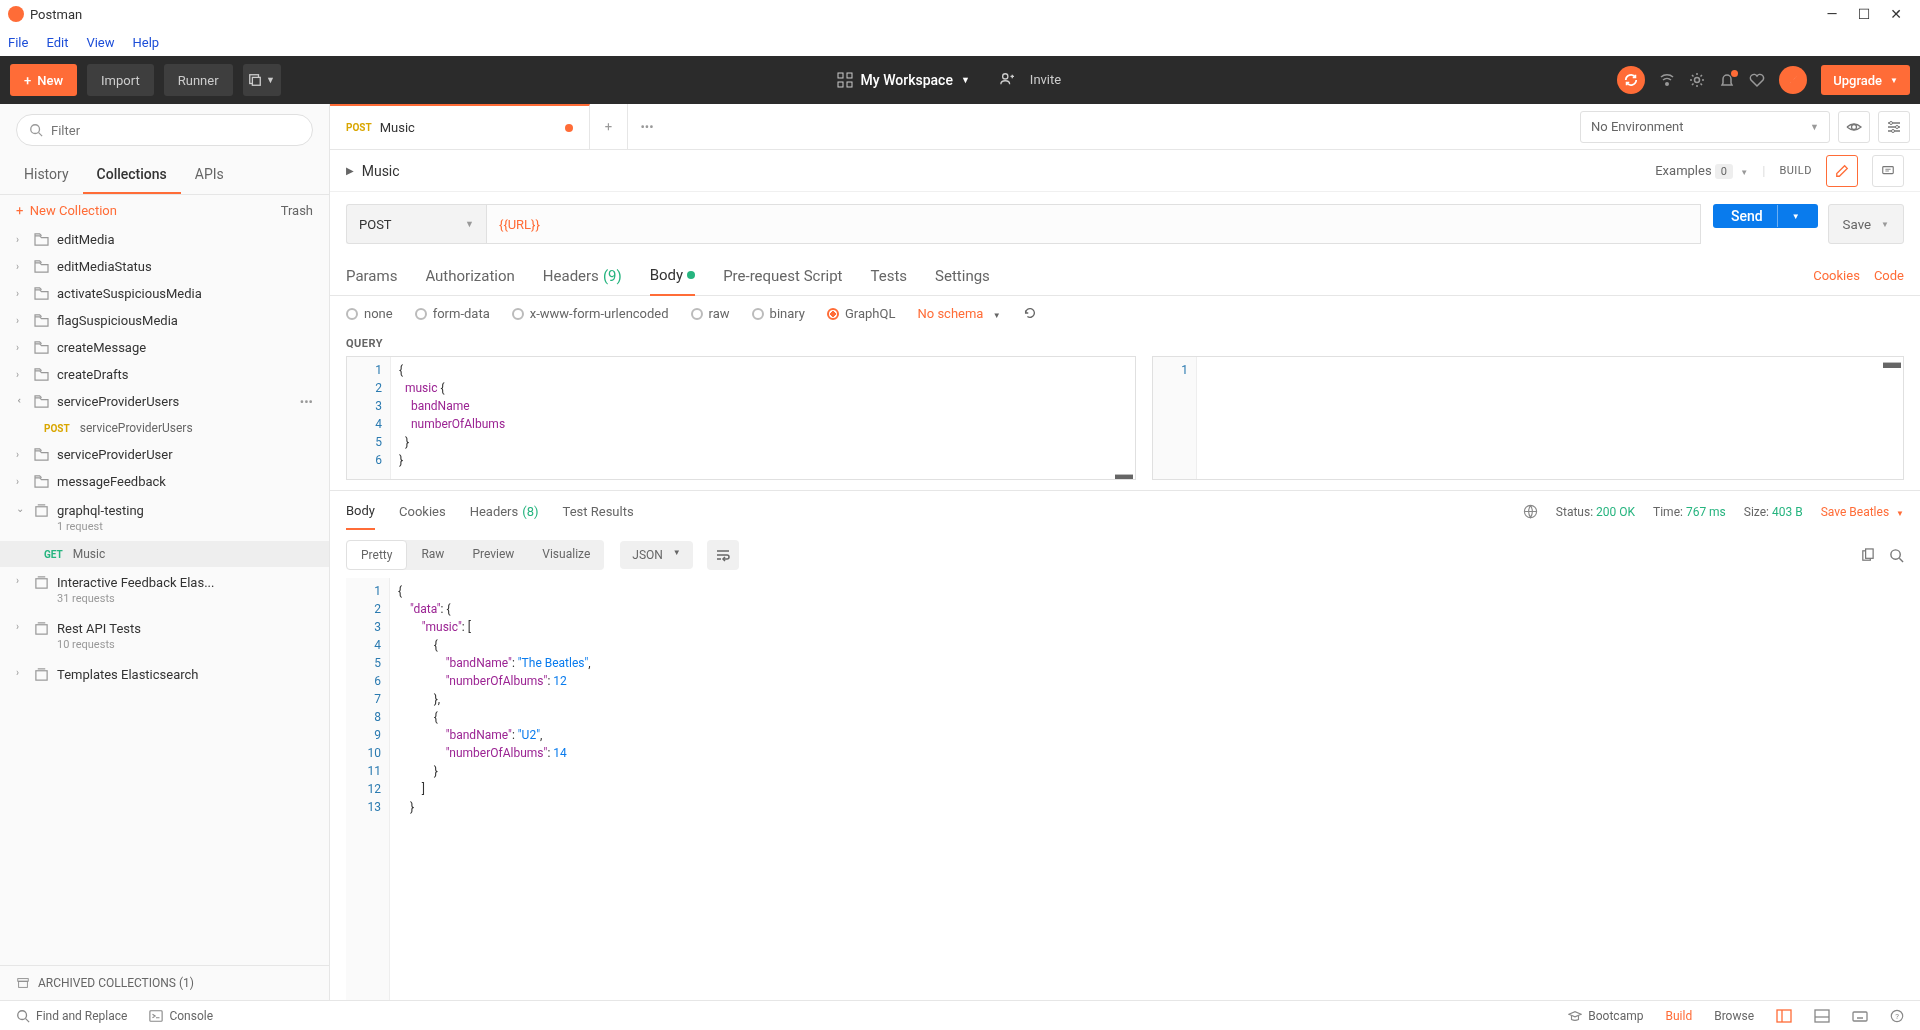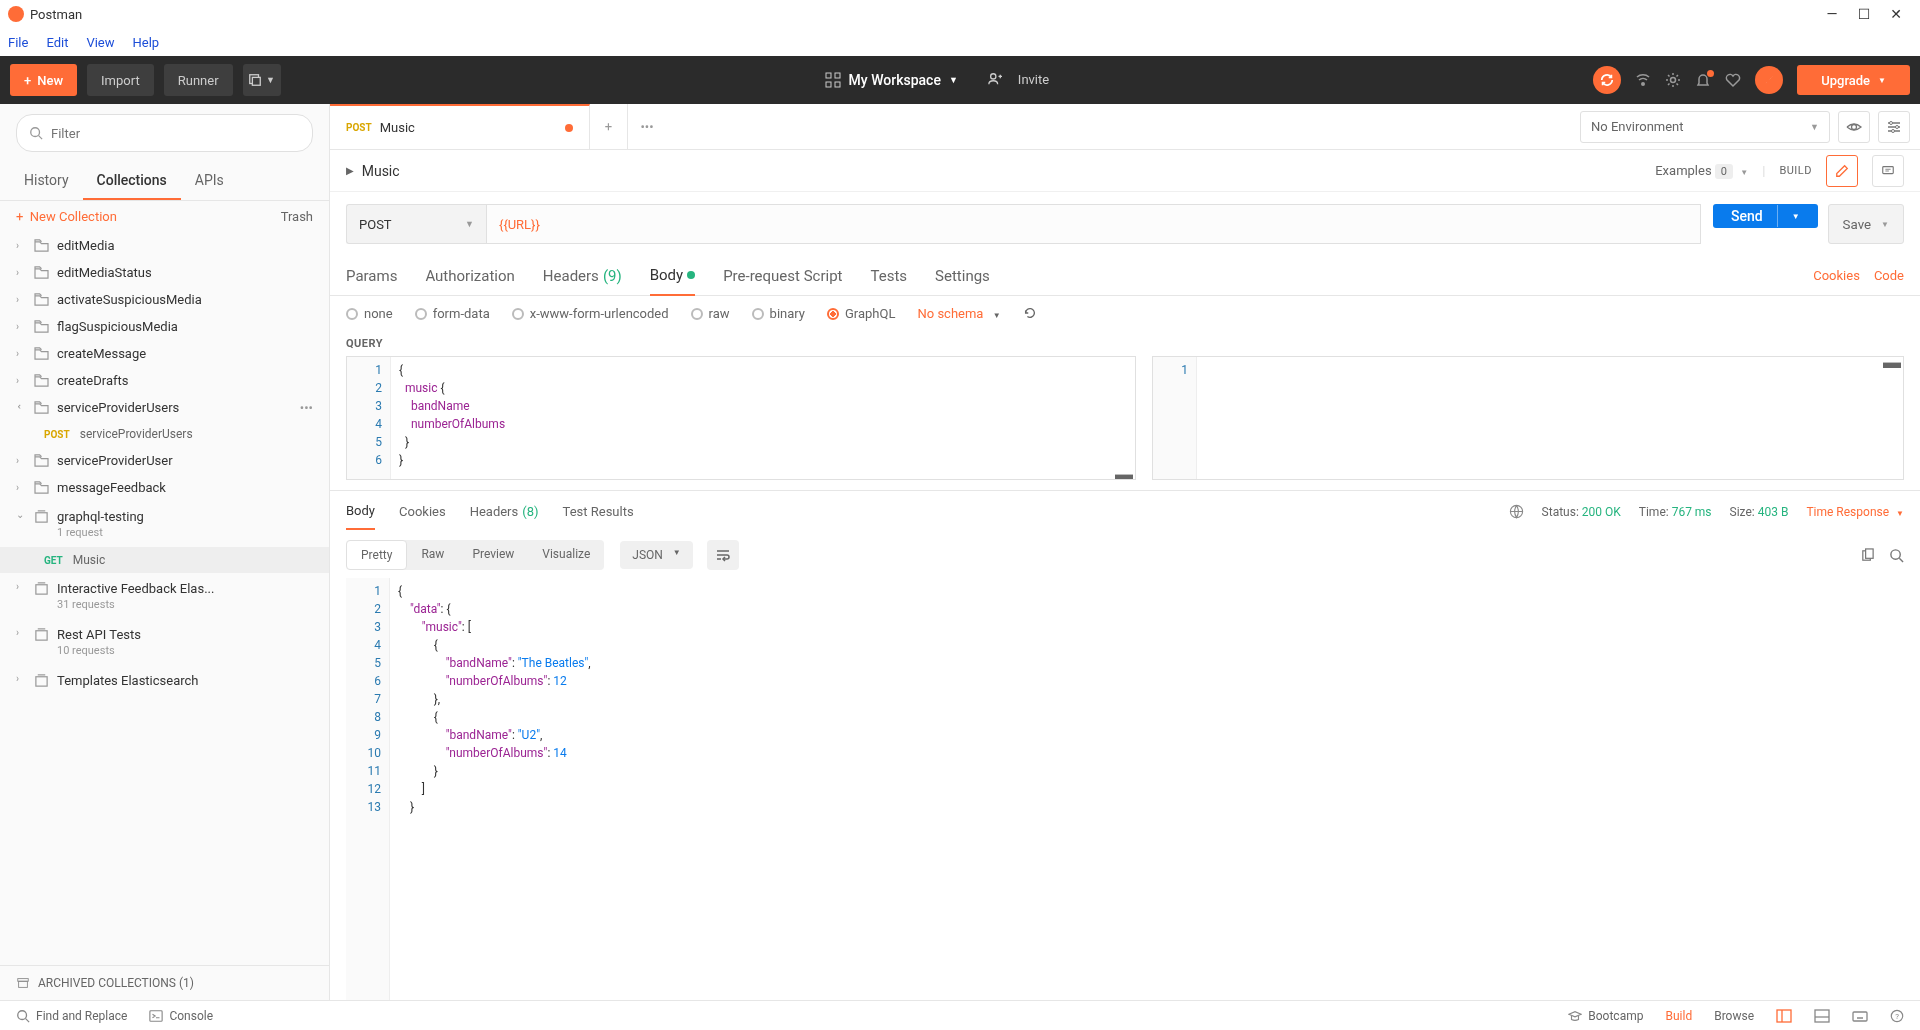--- a/index.html
+++ b/index.html
@@ -11,26 +11,26 @@
 .menubar { height: 28px; display: flex; align-items: center; padding: 0 8px; gap: 18px; background: #fff; font-size: 13px; color: #1d4ed8; }
 .topbar { height: 48px; background: #2b2b2b; display: flex; align-items: center; padding: 0 10px; gap: 10px; color: #ccc; }
 .btn-new { background: #ff6c37; color: #fff; border: none; height: 32px; padding: 0 14px; display: flex; align-items: center; gap: 6px; border-radius: 3px; font-size: 13px; font-weight: 500; }
 .btn-dark { background: #3e3e3e; color: #ccc; border: none; height: 32px; padding: 0 14px; border-radius: 3px; font-size: 13px; }
 .btn-icon-dark { background: #3e3e3e; border: none; height: 32px; width: 38px; border-radius: 3px; color: #ccc; display: flex; align-items: center; justify-content: center; }
 .workspace-sel { display: flex; align-items: center; gap: 8px; color: #fff; font-size: 14px; font-weight: 500; }
 .invite-btn { display: flex; align-items: flex-start; gap: 16px; color: #ccc; font-size: 13px; }
 .topbar-right { margin-left: auto; display: flex; align-items: center; gap: 14px; }
 .sync-icon { width: 28px; height: 28px; background: #ff6c37; border-radius: 50%; display: flex; align-items: center; justify-content: center; color: #fff; }
 .avatar { width: 28px; height: 28px; background: #ff6c37; border-radius: 50%; display: flex; align-items: center; justify-content: center; color: #fff; }
-.upgrade-btn { background: #ff6c37; color: #fff; border: none; height: 30px; padding: 0 24px; border-radius: 3px; font-size: 13px; font-weight: 500; display: flex; align-items: center; gap: 8px; }
+.upgrade-btn { background: #ff6c37; color: #fff; border: none; height: 30px; padding: 0 12px; border-radius: 3px; font-size: 13px; font-weight: 500; display: flex; align-items: center; gap: 8px; }
 .top-icon { color: #999; font-size: 16px; position: relative; }
 .badge-dot { width: 7px; height: 7px; background: #ff6c37; border-radius: 50%; position: absolute; top: -2px; right: -3px; }
 .main { display: flex; height: calc(100% - 28px - 28px - 48px - 30px); }
 .sidebar { width: 330px; border-right: 1px solid #e6e6e6; display: flex; flex-direction: column; background: #fafafa; }
-.filter-box { margin: 10px 16px; height: 38px; border: 1px solid #e0e0e0; border-radius: 16px; display: flex; align-items: center; padding: 0 12px; gap: 8px; background: #fff; color: #999; }
+.filter-box { margin: 10px 16px; height: 32px; border: 1px solid #e0e0e0; border-radius: 16px; display: flex; align-items: center; padding: 0 12px; gap: 8px; background: #fff; color: #999; }
 .filter-box input { border: none; outline: none; flex: 1; font-size: 13px; background: transparent; }
 .sb-tabs { display: flex; border-bottom: 1px solid #e6e6e6; padding: 0 10px; }
 .sb-tab { padding: 10px 14px; font-size: 14px; color: #666; cursor: default; }
 .sb-tab.active { color: #333; border-bottom: 2px solid #ff6c37; font-weight: 500; }
 .sb-actions { display: flex; justify-content: space-between; padding: 8px 16px; font-size: 13px; }
 .new-coll { color: #ff6c37; }
 .trash { color: #666; }
 .sb-list { flex: 1; overflow-y: auto; }
 .sb-item { display: flex; align-items: center; padding: 6px 16px; gap: 8px; font-size: 13px; color: #333; }
 .sb-item .chev { color: #999; width: 10px; font-size: 10px; }
@@ -538,21 +538,21 @@
         <span>
           <svg width="15" height="15" viewBox="0 0 16 16">
               <circle cx="8" cy="8" r="6.5" fill="none" stroke="#888" stroke-width="1.2"></circle>
               <path d="M2 8 L14 8 M8 1.5 Q12 8 8 14.5 Q4 8 8 1.5" fill="none" stroke="#888" stroke-width="1.2"></path>
             </svg>
         </span>
         <span><span>Status:</span> <span class="val">200 OK</span></span>
         <span><span>Time:</span> <span class="val">767 ms</span></span>
         <span><span>Size:</span> <span class="val">403 B</span></span>
         <span class="link-orange">
-          <span>Time Response</span>
+          <span>Save Beatles</span>
           <span style="font-size:8px;margin-left:4px;">▼</span>
         </span>
       </div>
     </div>
 
     <div class="resp-toolbar">
       <div class="seg-group">
         <div class="seg active">Pretty</div>
         <div class="seg">Raw</div>
         <div class="seg">Preview</div>

